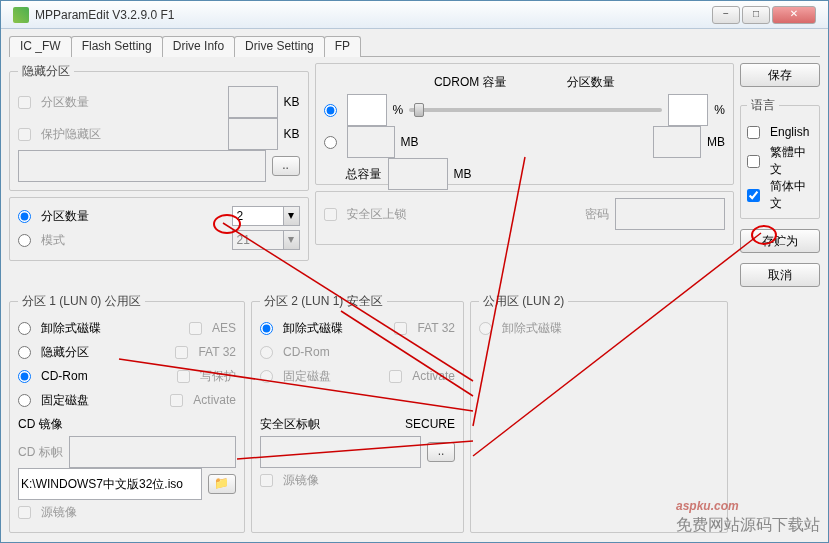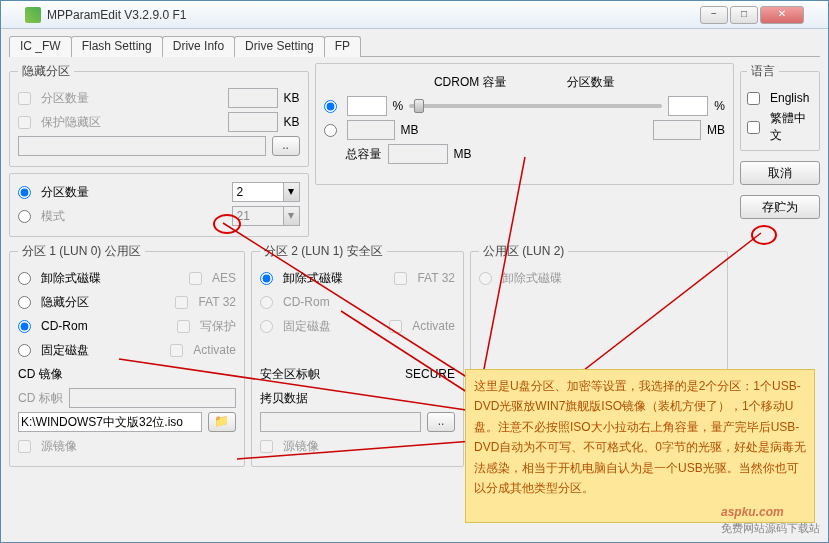--- a/index.html
+++ b/index.html
@@ -1,52 +1,52 @@
 <!DOCTYPE html>
 <html><head>
 <meta charset="utf-8">
 <style>
 * { box-sizing: border-box; font-family: "Microsoft YaHei", Tahoma, sans-serif; font-size: 12px; }
 body { margin:0; background:#fff; }
 .window { width:829px; height:543px; border:1px solid #5a8cb0; background:#f0f0f0; position:relative; }
-.titlebar { height:28px; background:linear-gradient(#fdfefe,#e6eef6); border-bottom:1px solid #b8c8d8; display:flex; align-items:center; padding:0 24px; }
+.titlebar { height:28px; background:linear-gradient(#fdfefe,#e6eef6); border-bottom:1px solid #b8c8d8; display:flex; align-items:center; padding:0 12px; }
 .appicon { width:16px; height:16px; background:linear-gradient(45deg,#8bc34a,#4caf50); margin-right:6px; border-radius:2px; }
 .title { flex:1; color:#333; }
 .winbtns { display:flex; gap:2px; }
 .winbtn { width:28px; height:18px; border:1px solid #aaa; border-radius:3px; background:linear-gradient(#fafafa,#e0e0e0); text-align:center; line-height:14px; font-size:10px; color:#444; }
 .winbtn.close{ width:44px; background:linear-gradient(#f2a0a0,#d86a6a); color:#fff; }
 .client { position:absolute; top:28px; left:0; right:0; bottom:0; background:#f0f0f0; padding:6px 8px 8px 8px; }
 .tabbar { display:flex; border-bottom:1px solid #b0b0b0; height:22px; }
 .tab { padding:2px 10px 0; border:1px solid #b0b0b0; border-bottom:none; background:#f7f7f7; margin-right:-1px; color:#333; border-radius:3px 3px 0 0; position:relative; top:1px; }
 .tab.active{ background:#fff; border-bottom:1px solid #fff; }
 .redbox { border:2px solid #d00; }
 .panel { display:flex; gap:6px; padding:6px 0; }
 .leftcol { width:300px; display:flex; flex-direction:column; gap:6px; }
 .midcol { width:420px; display:flex; flex-direction:column; gap:6px; }
 .rightcol { width:80px; display:flex; flex-direction:column; gap:10px; align-items:stretch; }
 fieldset { border:1px solid #c8c8c8; border-radius:2px; padding:6px 8px 8px; background:#f0f0f0; margin:0; }
 legend { color:#444; padding:0 4px; }
 .row { display:flex; align-items:center; gap:6px; min-height:24px; }
-input[type=text]{ height:20px; border:1px solid #abadb3; background:#fff; padding:0 2px; }
+input[type=text]{ height:32px; border:1px solid #abadb3; background:#fff; padding:0 2px; }
 input[type=text].dis{ background:#f0f0f0; color:#888; }
 input[type=checkbox],input[type=radio]{ margin:0 4px 0 0; vertical-align:middle; }
 label.dis{ color:#9a9a9a; }
 .kb{ width:50px; }
 .sbtn{ width:80px; height:24px; border:1px solid #9a9a9a; border-radius:3px; background:linear-gradient(#fdfdfd,#e3e3e3); }
 .iconbtn{ width:28px; height:20px; border:1px solid #9a9a9a; border-radius:3px; background:linear-gradient(#fdfdfd,#e3e3e3); text-align:center; line-height:16px; color:#444; }
 .combo{ display:inline-flex; width:68px; height:20px; border:1px solid #abadb3; background:#fff; }
 .combo span{ flex:1; padding:2px 4px; }
 .combo .arrow{ width:16px; background:linear-gradient(#f0f0f0,#d8d8d8); border-left:1px solid #abadb3; text-align:center; line-height:16px; }
 .combo.dis{ background:#f0f0f0; color:#888; }
 .slider{ flex:1; height:4px; background:#c0c0c0; position:relative; border-radius:2px; }
 .slider .thumb{ position:absolute; left:2%; top:-5px; width:10px; height:14px; background:linear-gradient(#eee,#bbb); border:1px solid #888; border-radius:2px; }
 .lun-row{ display:flex; gap:6px; }
 .note{ position:absolute; left:464px; top:368px; width:350px; height:154px; background:#ffe79a; border:1px solid #e0c050; padding:6px 8px; color:#b05000; line-height:1.7; font-size:12px; z-index:20; }
 .watermark{ position:absolute; right:8px; bottom:6px; color:rgba(180,40,30,.6); font-size:20px; font-style:italic; font-weight:bold; z-index:25; }
-.watermark small{ display:block; font-size:11px; color:#888; font-style:normal; font-weight:normal; text-align:right; }
+.watermark small{ display:block; font-size:16px; color:#888; font-style:normal; font-weight:normal; text-align:right; }
 .annot{ position:absolute; top:0; left:0; pointer-events:none; z-index:15; }
 .redcirc{ border:2px solid #d00; border-radius:50%; position:absolute; }
 </style>
 </head>
 <body>
 
 <div class="window">
   <div class="titlebar">
     <div class="appicon"></div>
     <div class="title">MPParamEdit V3.2.9.0 F1</div>
@@ -138,36 +138,50 @@
             <span class="dis">MB</span>
           </div>
           <div class="row">
             <span style="width:16px"></span>
             <span>总容量</span>
             <input type="text" style="width: 60px;" class="dis" disabled="">
             <span class="dis">MB</span>
           </div>
         </fieldset>
 
+        <fieldset style="height:54px">
+          <div class="row">
+            <input type="checkbox" disabled="" style="">
+            <label class="dis">安全区上锁</label>
+            <span style="flex:1"></span>
+            <label class="dis">密码</label>
+            <input type="text" class="dis" style="width: 110px;" disabled="">
+          </div>
+        </fieldset>
       </div>
 
       <div class="rightcol">
+        <button class="sbtn">保存</button>
         <fieldset style="padding:6px">
           <legend>语言</legend>
           <div class="row">
               <input type="checkbox" style="">
               <label>English</label>
             </div>
           <div class="row">
               <input type="checkbox" style="">
               <label>繁體中文</label>
             </div>
-        </fieldset>
+          <div class="row">
+              <input type="checkbox" checked="" style="">
+              <label>简体中文</label>
+            </div>
+        </fieldset>
+        <button class="sbtn">存贮为</button>
         <button class="sbtn">取消</button>
-        <button class="sbtn">存贮为</button>
       </div>
     </div>
 
     <div class="lun-row">
       <fieldset style="width:236px">
         <legend>分区 1 (LUN 0) 公用区</legend>
         <div class="row">
             <input type="radio" style="">
             <label>卸除式磁碟</label>
             <span style="flex:1"></span>
@@ -230,23 +244,20 @@
             <label class="dis">固定磁盘</label>
             <span style="flex:1"></span>
             <input type="checkbox" disabled="" style="">
             <label class="dis">Activate</label>
           </div>
         <div class="row" style="height:24px"></div>
         <div class="row">
             <label>安全区标帜</label>
             <span style="flex:1"></span>
             <span class="dis">SECURE</span>
-          </div>
-        <div class="row">
-            <label>拷贝数据</label>
           </div>
         <div class="row">
             <input type="text" class="dis" style="flex: 1 1 0%;" disabled="">
             <div class="iconbtn">..</div>
           </div>
         <div class="row">
             <input type="checkbox" disabled="" style="">
             <label class="dis">源镜像</label>
           </div>
       </fieldset>
@@ -267,18 +278,17 @@
       <line x1="472" y1="395" x2="340" y2="310"></line>
       <line x1="472" y1="410" x2="118" y2="358"></line>
       <line x1="472" y1="425" x2="524" y2="156"></line>
       <line x1="472" y1="440" x2="236" y2="458"></line>
       <line x1="472" y1="455" x2="760" y2="232"></line>
     </g>
   </svg>
   <div class="redcirc" style="left:212px; top:213px; width:28px; height:20px"></div>
   <div class="redcirc" style="left:750px; top:224px; width:26px; height:20px"></div>
 
-  <div class="note">这里是U盘分区、加密等设置，我选择的是2个分区：1个USB-DVD光驱放WIN7旗舰版ISO镜像（装机方便了），1个移动U盘。注意不必按照ISO大小拉动右上角容量，量产完毕后USB-DVD自动为不可写、不可格式化、0字节的光驱，好处是病毒无法感染，相当于开机电脑自认为是一个USB光驱。当然你也可以分成其他类型分区。</div>
   <div class="watermark">
     <span>aspku.com</span>
     <small>免费网站源码下载站</small>
   </div>
 </div>
 
 </body></html>

